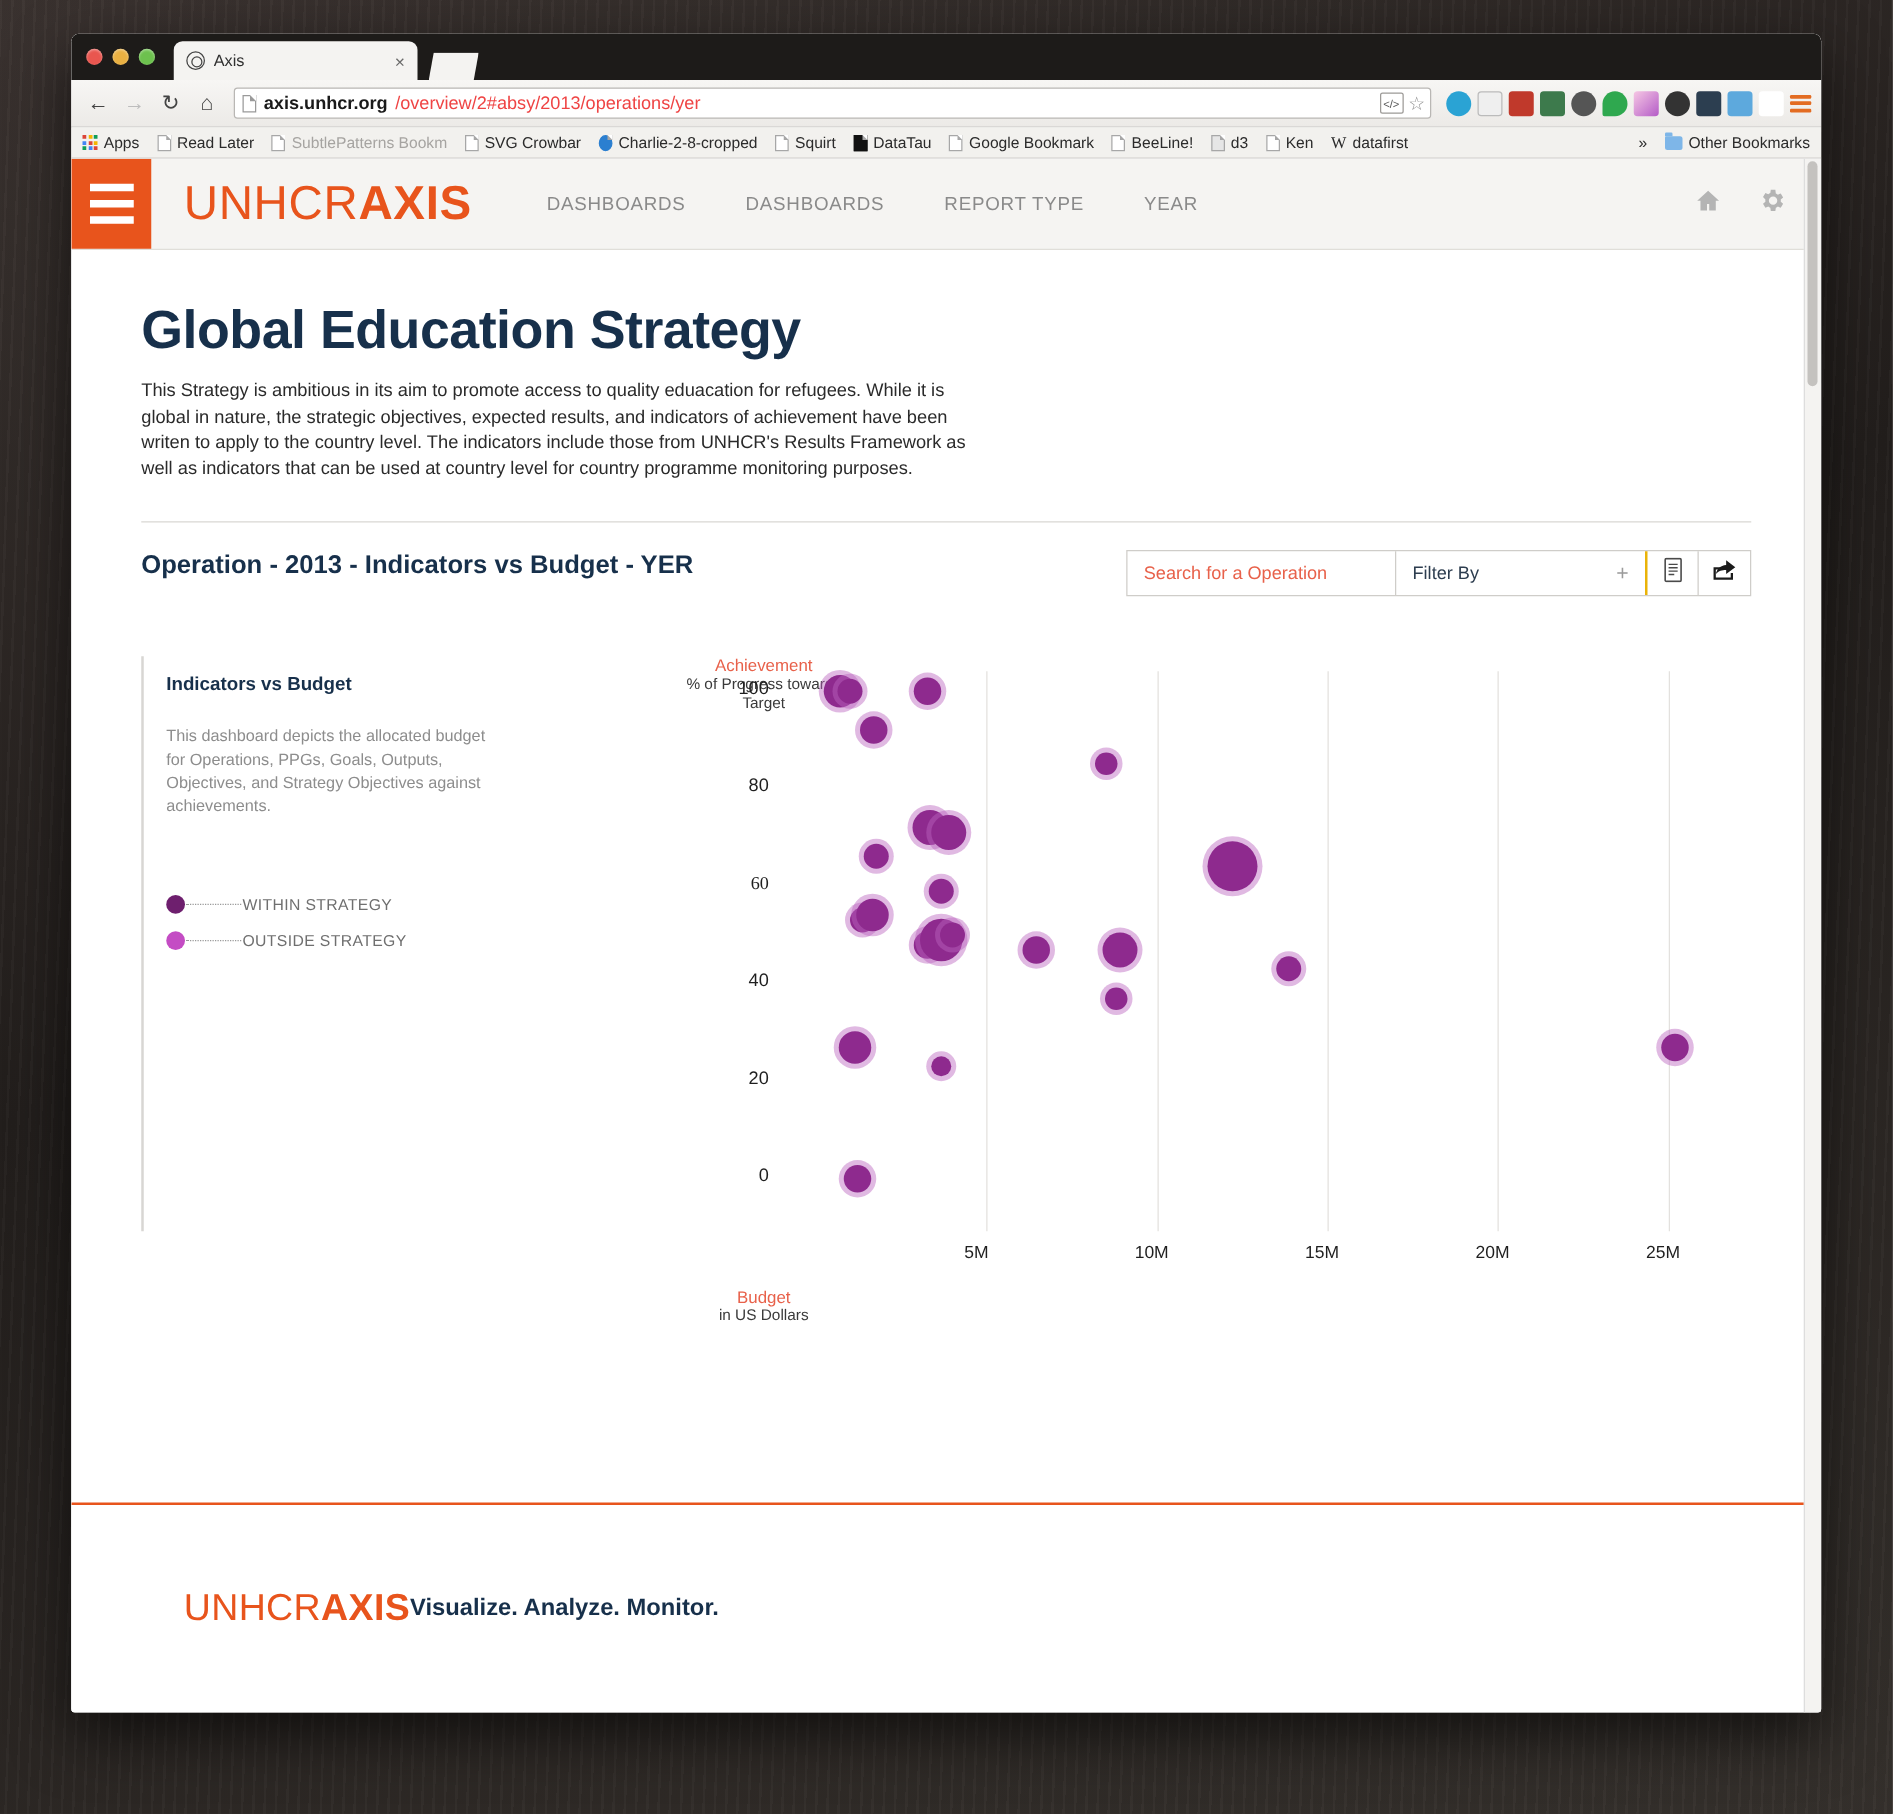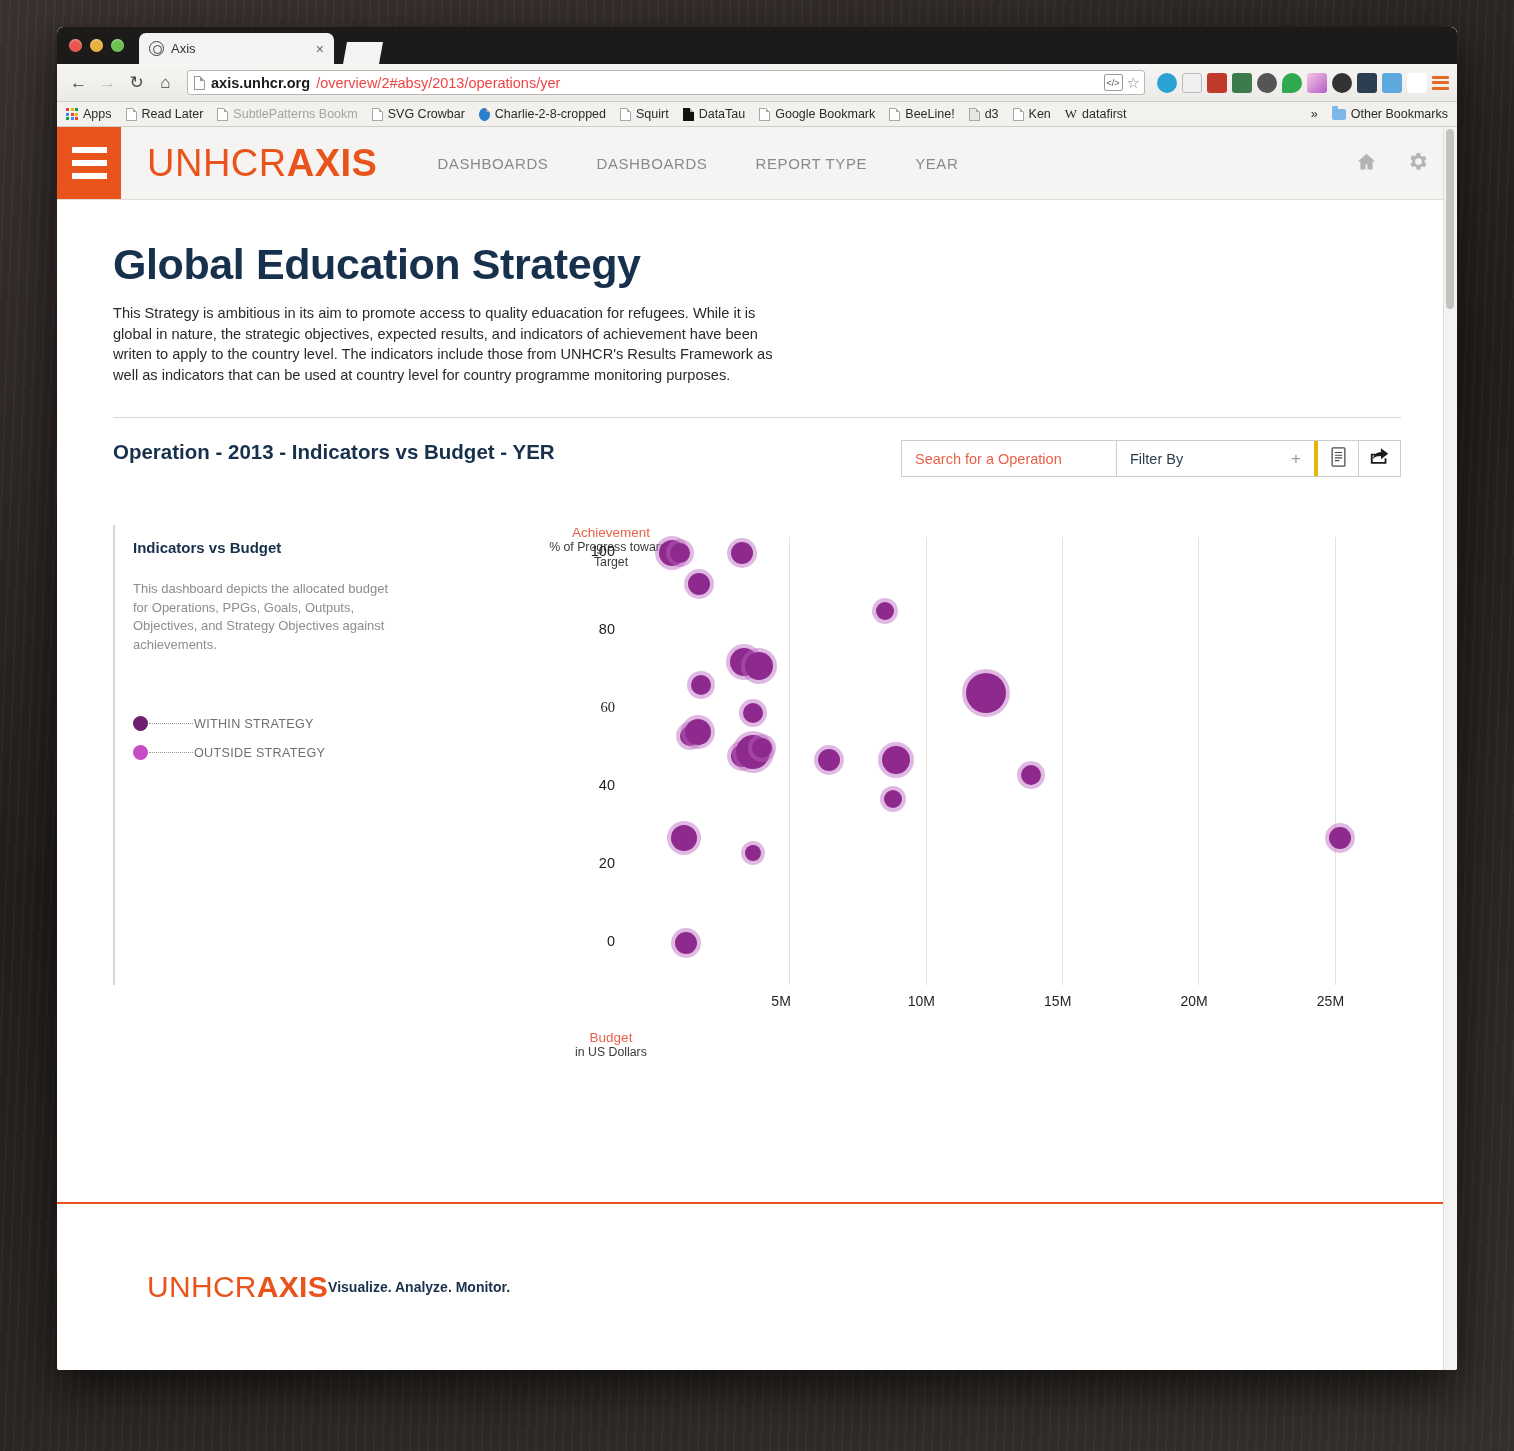--- a/index.html
+++ b/index.html
@@ -148,21 +148,21 @@
     display: flex; align-items: flex-start; justify-content: space-between;
   }
   h2.sectitle { margin: 0; font-size: 20.5px; font-weight: 700; color: #17304b; }
   .controls { display: flex; height: 37px; border: 1px solid #cfcdc9; }
   .searchbox {
     width: 215px; padding: 0 13px; display: flex; align-items: center;
     font-size: 14.5px; color: #e8614a; border-right: 1px solid #cfcdc9;
   }
   .filterbox {
     width: 201px; padding: 0 13px; display: flex; align-items: center; justify-content: space-between;
-    font-size: 14.5px; color: #2d3d4f; border-right: 4px solid #eab308;
+    font-size: 14.5px; color: #2d3d4f; border-right: 2px solid #eab308;
   }
   .filterbox .plus { color: #9b9b9b; font-size: 17px; }
   .ctlbtn { width: 41px; display: flex; align-items: center; justify-content: center; border-right: 1px solid #cfcdc9; }
   .ctlbtn:last-child { border-right: none; }
   
   .chartblock { position: relative; height: 600px; margin-top: 48px; }
   .sidecard {
     position: absolute; left: 0; top: 0; width: 300px; height: 460px;
     border-left: 2px solid #d8d6d3; padding: 14px 0 0 18px;
   }
@@ -186,21 +186,21 @@
   .bubble { position: absolute; border-radius: 50%; background: #8e2a8e;
             box-shadow: 0 0 0 4px rgba(186,100,190,.45); }
   
   .footer {
     position: absolute; left: 0; right: 0; bottom: 0; height: 168px;
     border-top: 2px solid #e8541c; background: #fff;
     display: flex; align-items: center; padding-left: 90px; 
   }
   .footer .flogo { font-size: 30px; color: #e8541c; letter-spacing: .3px; }
   .footer .flogo .bold { font-weight: 700; }
-  .footer .tag { font-size: 14px; font-weight: 700; color: #17304b; }
+  .footer .tag { font-size: 19px; font-weight: 700; color: #17304b; }
   
   .vscroll { position: absolute; right: 0; top: 0; bottom: 0; width: 14px; background: #f4f3f1;
              border-left: 1px solid #ddd; }
   .vthumb { position: absolute; right: 3px; top: 2px; width: 8px; height: 180px;
             background: #c4c2bf; border-radius: 4px; }
 </style>
 </head>
 <body>
 
 <div id="desktop"></div>

